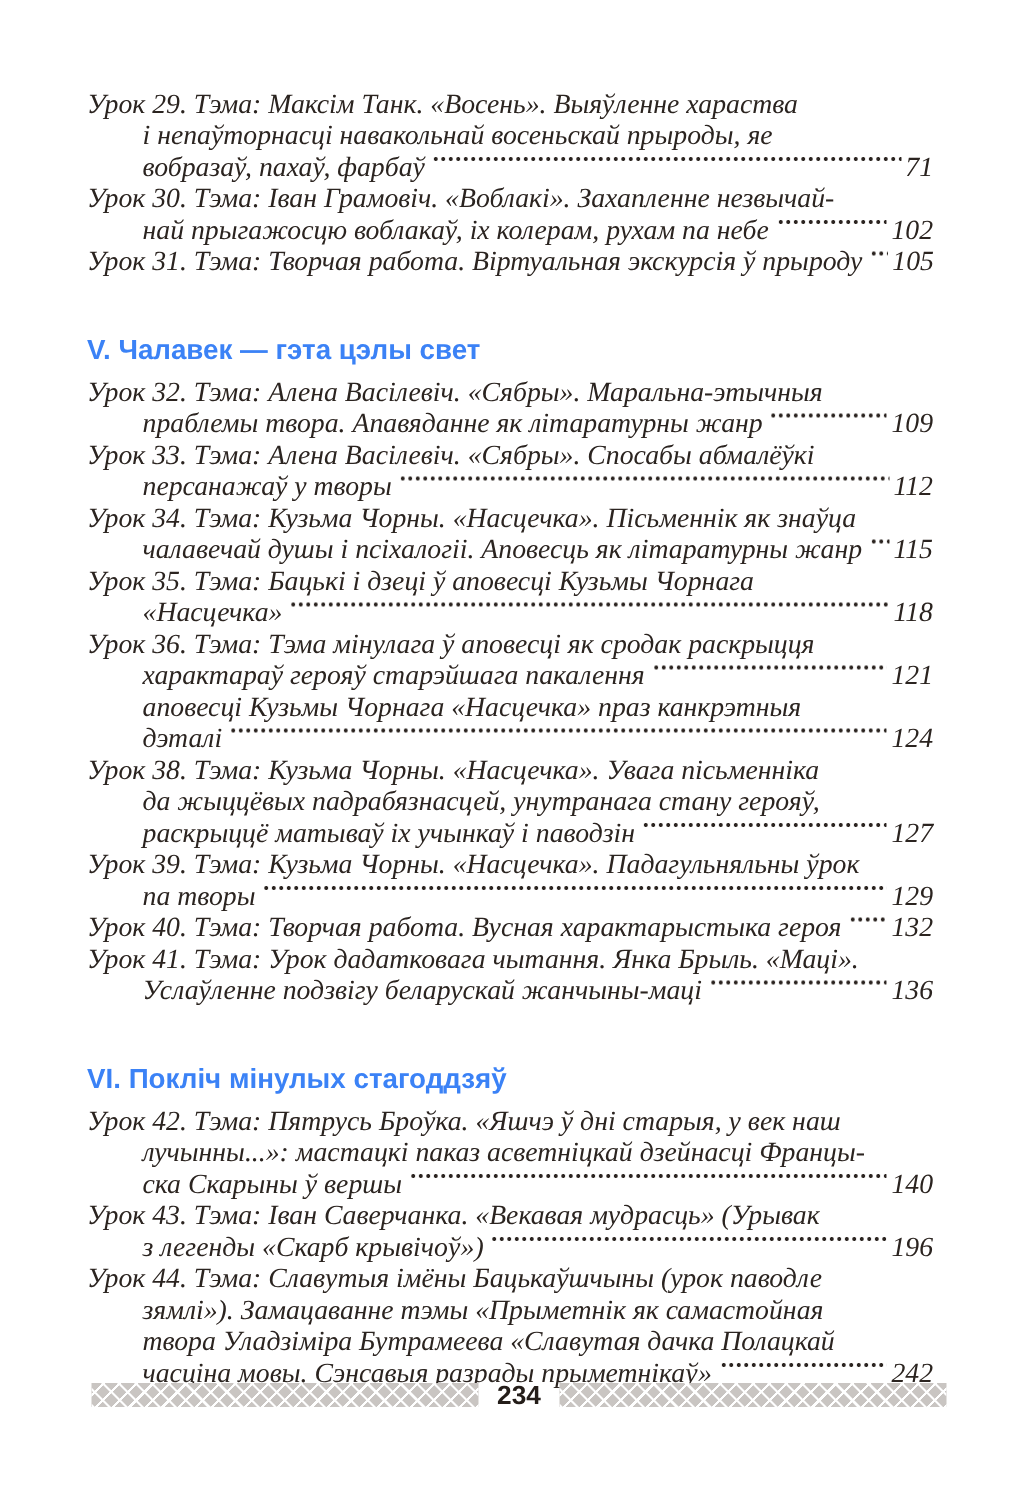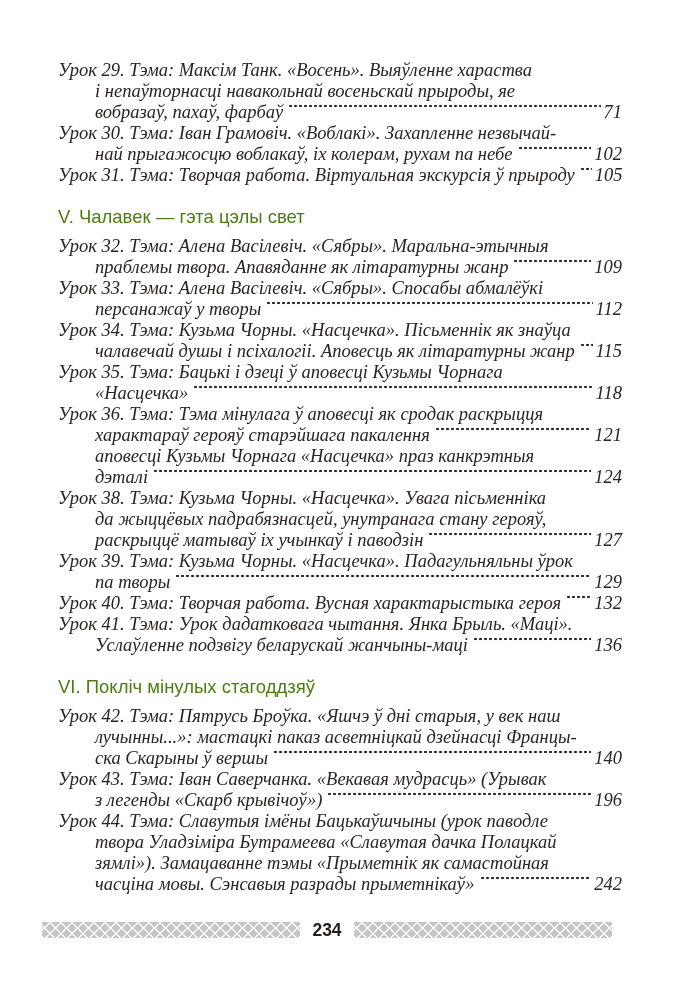--- a/index.html
+++ b/index.html
@@ -13,25 +13,25 @@
     color: #2b2420;
   }
   .content {
     position: absolute;
     top: 60px;
     left: 58px;
     width: 564px;
   }
   .section-heading {
     font-family: "Liberation Sans", sans-serif;
-    font-weight: normal;
+    font-weight: bold;
     font-size: 18.5px;
     line-height: 22px;
-    color: #4d7c0f;
-    margin: 20px 0 8px 0;
+    color: #3b82f6;
+    margin: 36px 0 8px 0;
   }
   .toc-entry { margin: 0; font-style: italic; }
   .line {
     font-size: 18.5px;
     line-height: 21px;
     white-space: nowrap;
   }
   .line.cont { padding-left: 37px; }
   .line.lastline {
     display: flex;
@@ -46,21 +46,21 @@
     min-width: 12px;
     background-image: radial-gradient(circle, #2b2420 1.05px, transparent 1.55px);
     background-size: 5px 8px;
     background-repeat: repeat-x;
     background-position: 0 50%;
   }
   .page-ref { flex: 0 0 auto; }
   .page-band {
     position: absolute;
     top: 922px;
-    left: 42px;
+    left: 61px;
     width: 570px;
     height: 16px;
     display: flex;
     align-items: center;
   }
   .band-seg {
     flex: 1 1 auto;
     height: 16px;
     background-color: #c9c5c2;
     background-image:
@@ -199,22 +199,22 @@
     <div class="toc-entry">
       <div class="line">Урок 43. Тэма: Іван Саверчанка. «Векавая мудрасць» (Урывак</div>
       <div class="line cont lastline">
         <span class="t">з легенды «Скарб крывічоў»)</span>
         <span class="dot-leader"></span>
         <span class="page-ref">196</span>
       </div>
     </div>
     <div class="toc-entry">
       <div class="line">Урок 44. Тэма: Славутыя імёны Бацькаўшчыны (урок паводле</div>
+      <div class="line cont">зямлі»). Замацаванне тэмы «Прыметнік як самастойная</div>
       <div class="line cont">твора Уладзіміра Бутрамеева «Славутая дачка Полацкай</div>
-      <div class="line cont">зямлі»). Замацаванне тэмы «Прыметнік як самастойная</div>
       <div class="line cont lastline">
         <span class="t">часціна мовы. Сэнсавыя разрады прыметнікаў»</span>
         <span class="dot-leader"></span>
         <span class="page-ref">242</span>
       </div>
     </div>
   </div>
 
 <div class="page-band">
   <div class="band-seg"></div>

